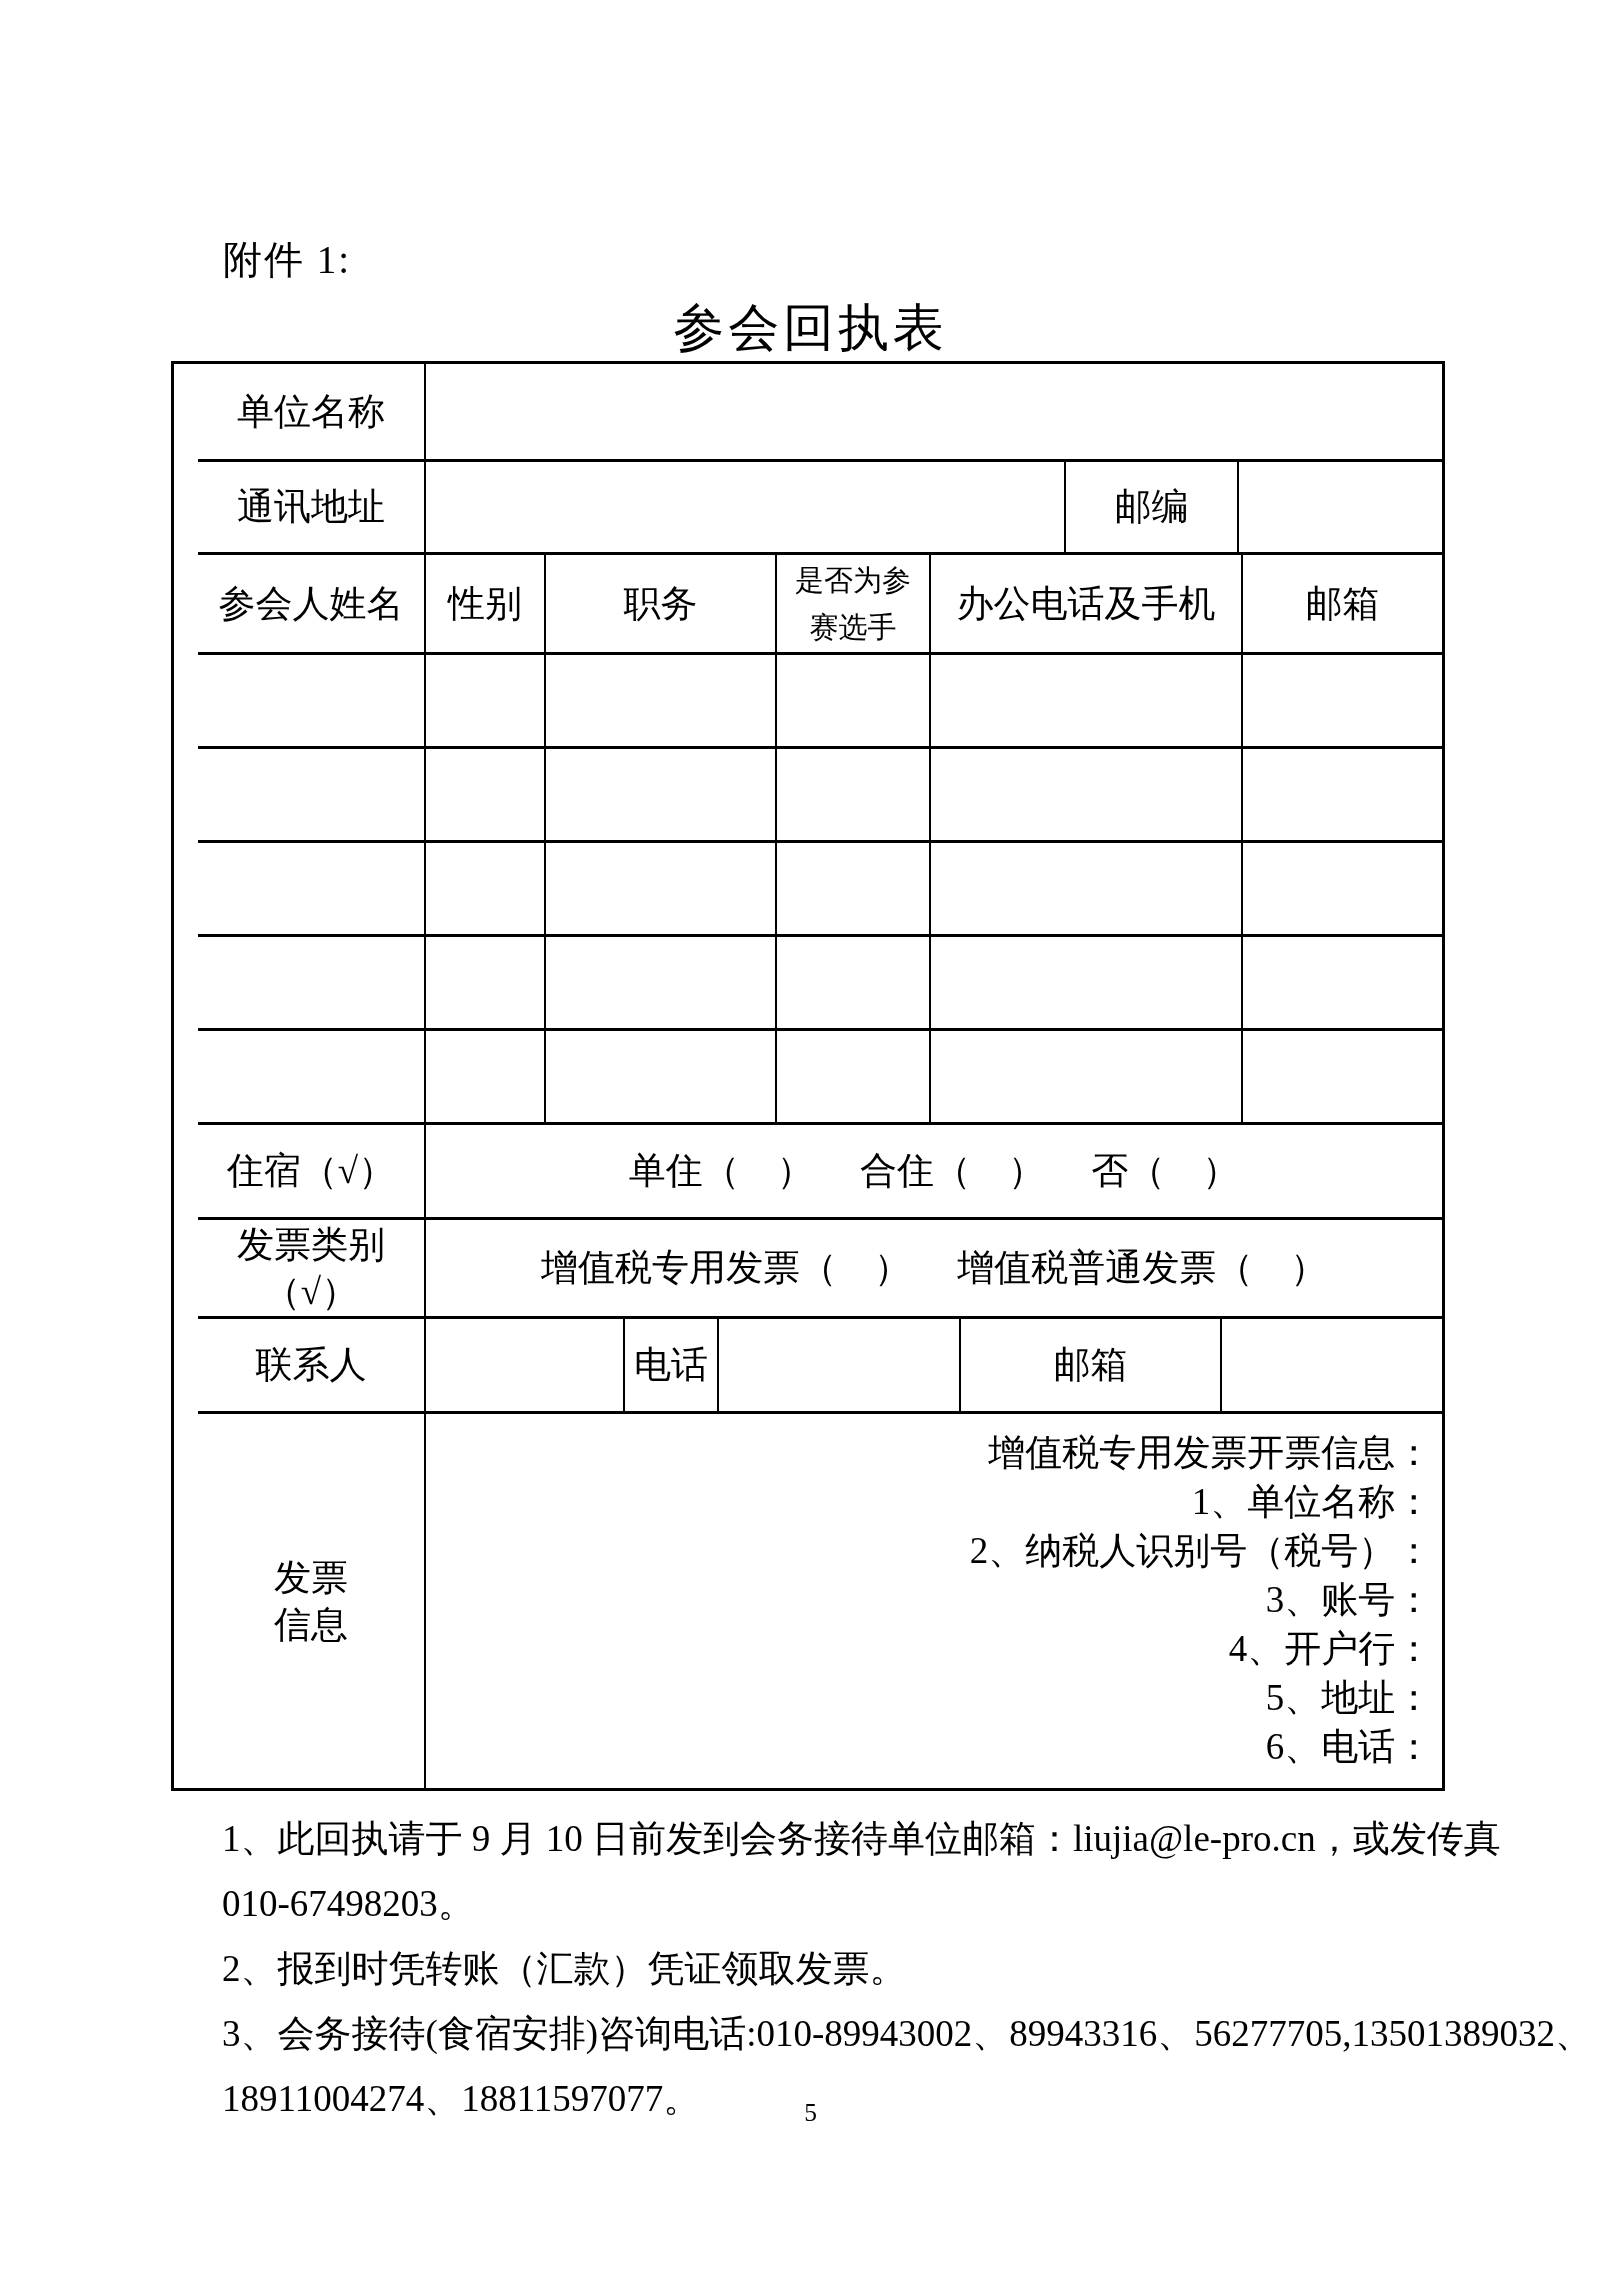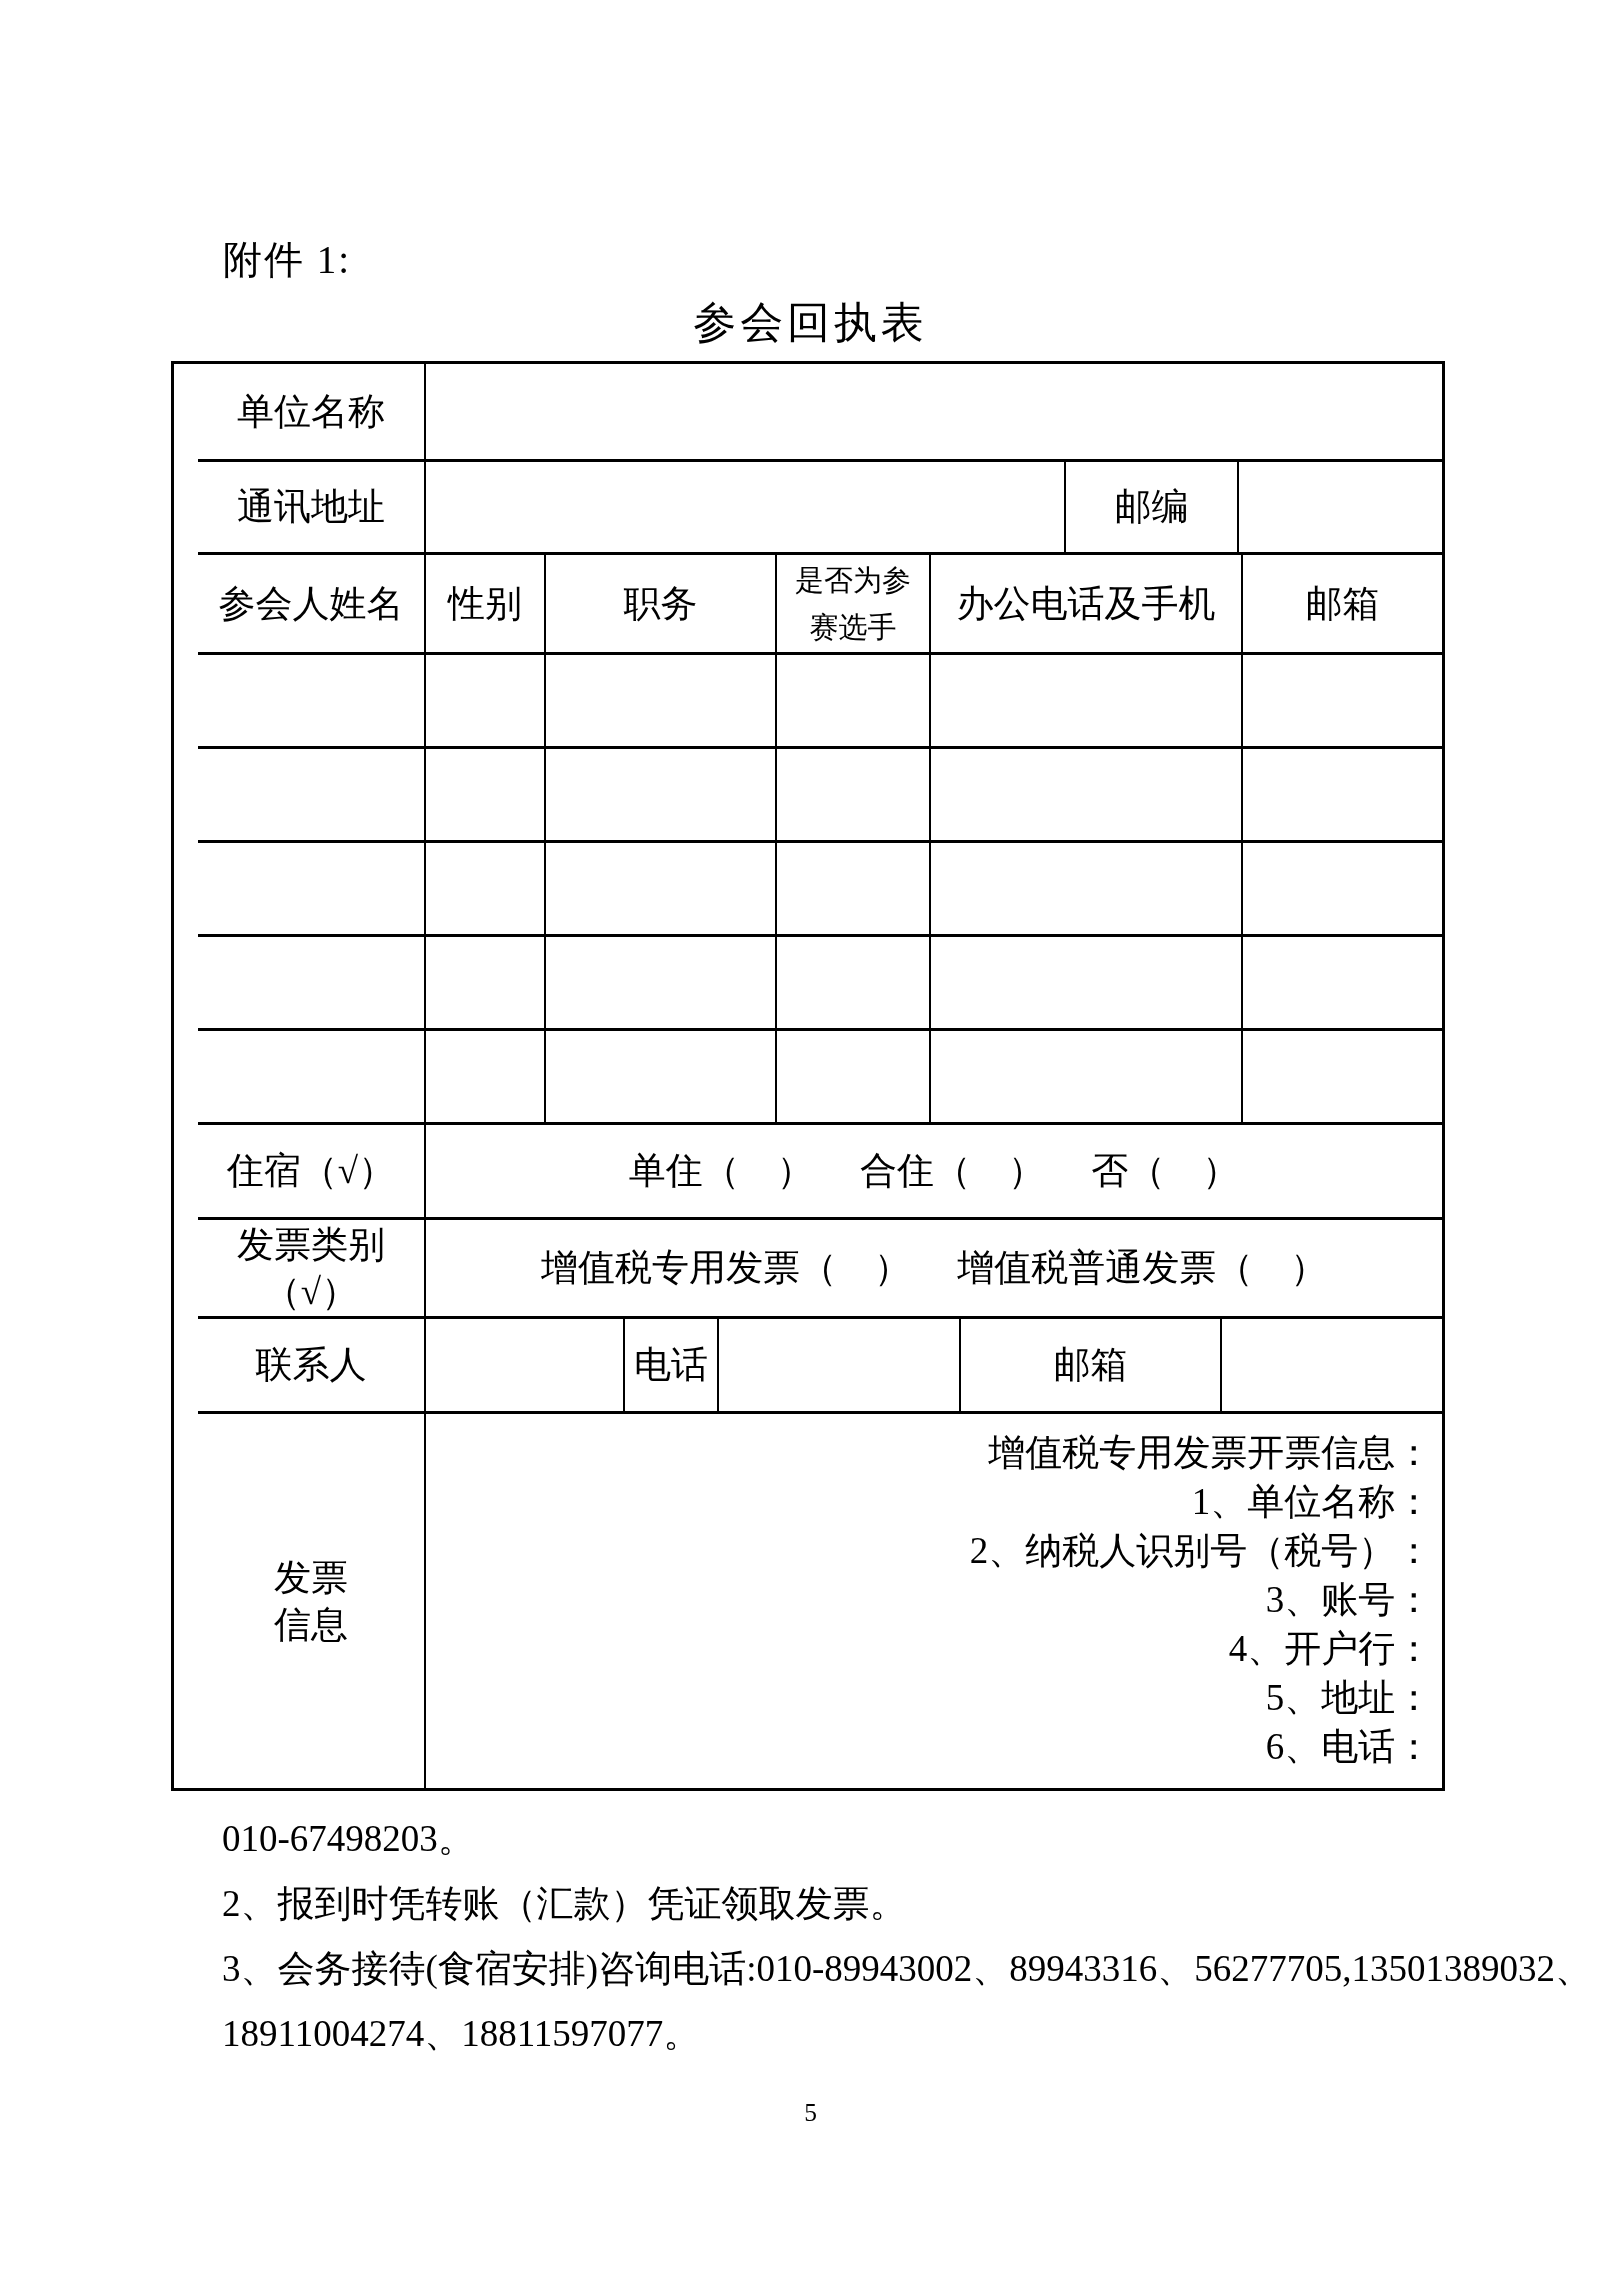--- a/index.html
+++ b/index.html
@@ -11,21 +11,21 @@
     position:relative;
     -webkit-font-smoothing:antialiased;
   }
   .page{position:absolute;inset:0;}
   .attachment{
     position:absolute;left:223px;top:233px;
     font-size:39px;letter-spacing:2px;
   }
   .title{
     position:absolute;left:0;top:294px;width:1621px;
-    text-align:center;font-size:43px;letter-spacing:3.9px;
+    text-align:center;font-size:51px;letter-spacing:3.9px;
   }
   
   .tbl{
     position:absolute;left:171px;top:361px;
     width:1274px;box-sizing:border-box;
     border:3.9px solid #000;
     font-size:37px;
     padding-left:24px;
   }
   .row{
@@ -188,20 +188,21 @@
         <div class="line">3、账号：</div>
         <div class="line">4、开户行：</div>
         <div class="line">5、地址：</div>
         <div class="line">6、电话：</div>
       </div>
     </div>
 
   </div>
 
   <div class="notes">
+    <div class="note-line">1、此回执请于 9 月 10 日前发到会务接待单位邮箱：liujia@le-pro.cn，或发传真</div>
     <div class="note-line">010-67498203。</div>
     <div class="note-line">2、报到时凭转账（汇款）凭证领取发票。</div>
     <div class="note-line">3、会务接待(食宿安排)咨询电话:010-89943002、89943316、56277705,13501389032、</div>
     <div class="note-line">18911004274、18811597077。</div>
   </div>
 
   <div class="pagenum">5</div>
 
 </div>
 

